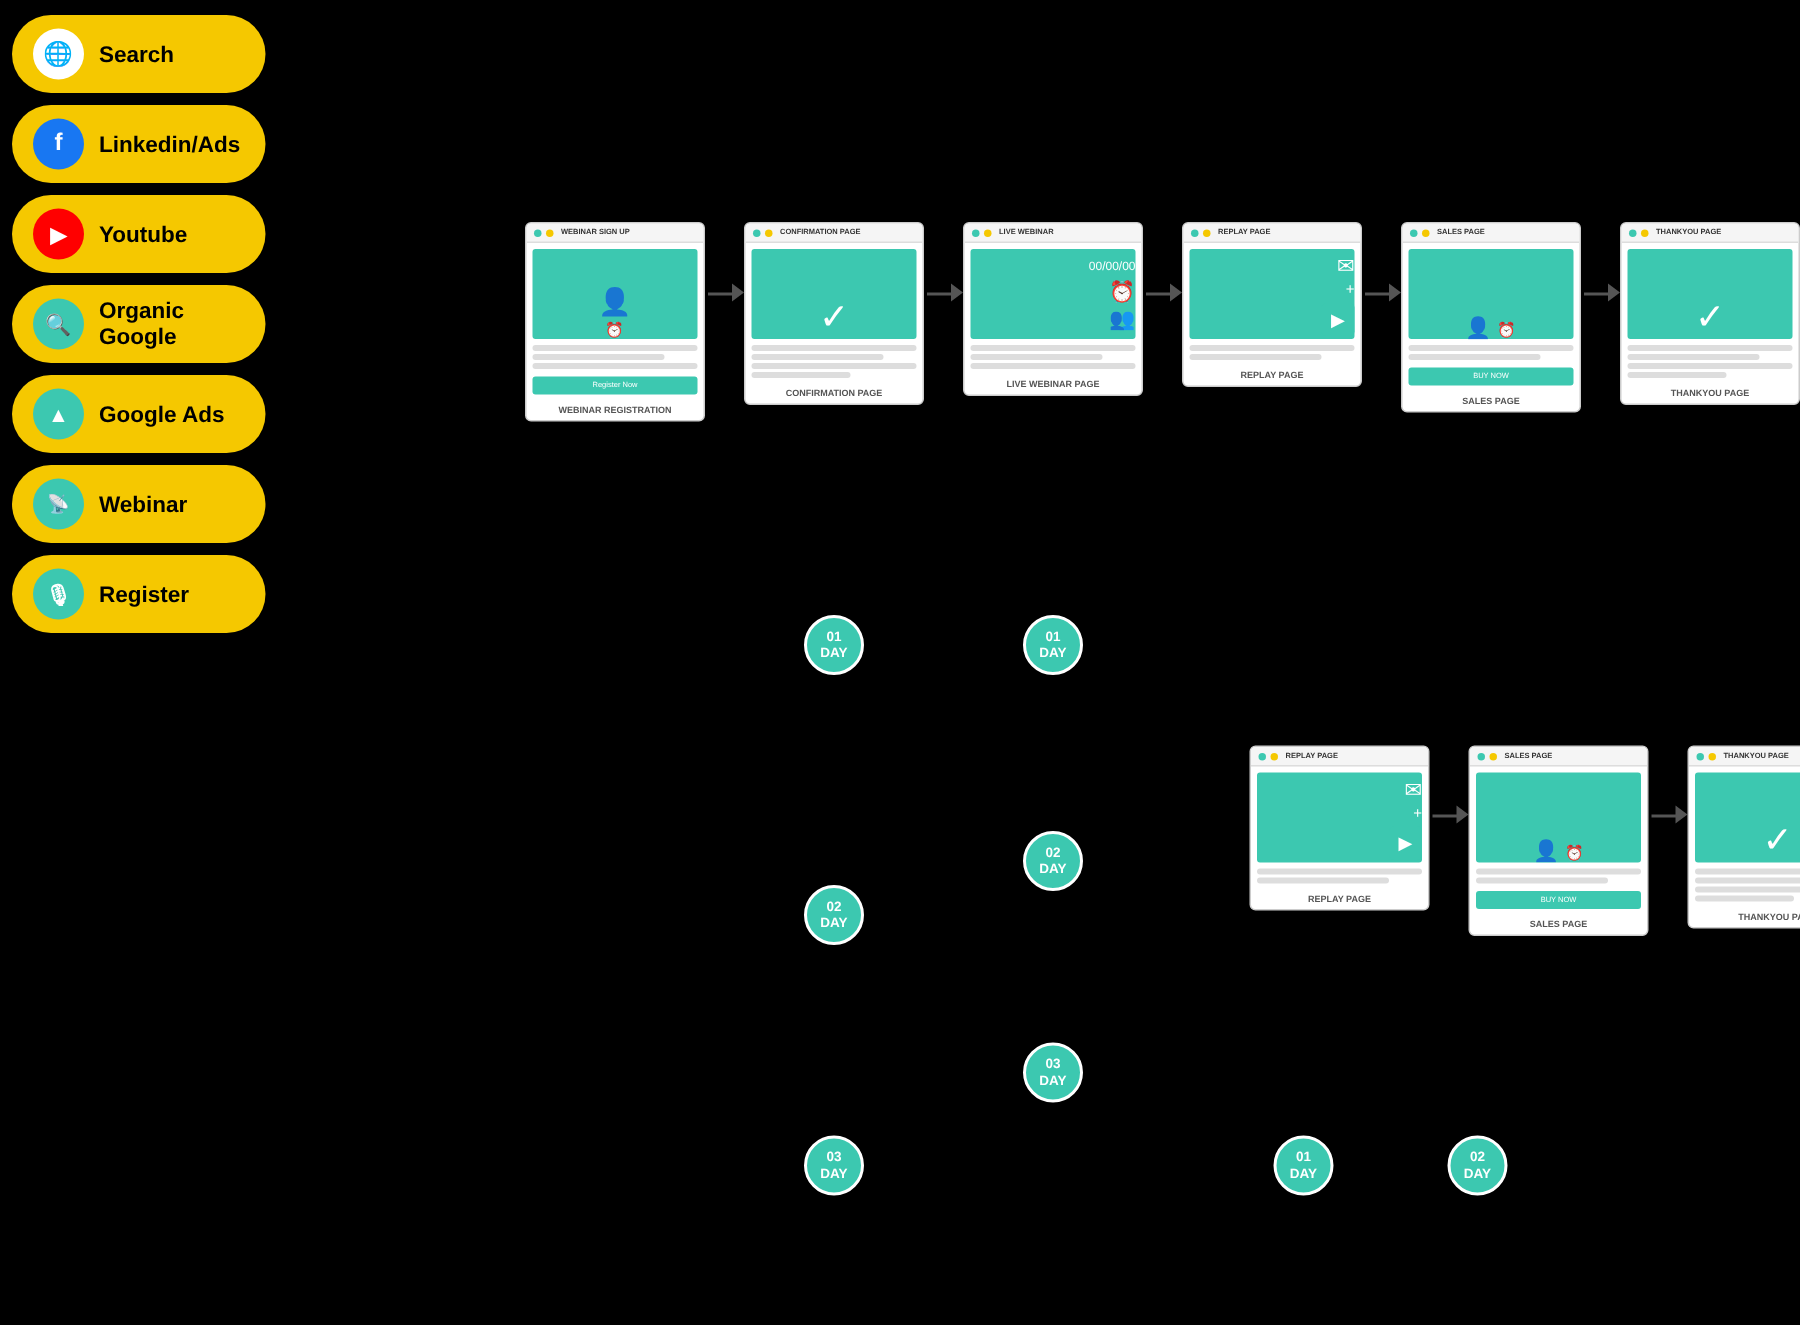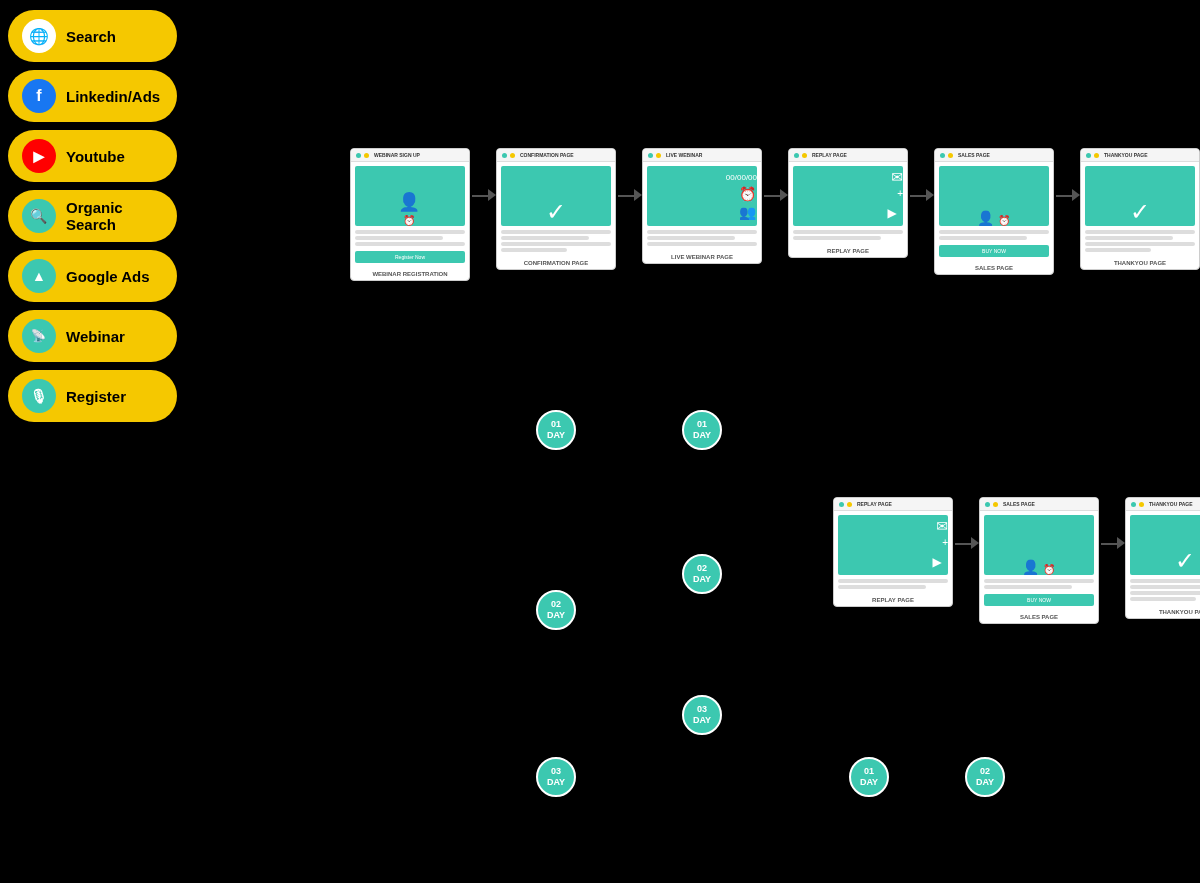--- a/index.html
+++ b/index.html
@@ -200,21 +200,21 @@
     <span class="label">Linkedin/Ads</span>
   </div>
 
   <div class="sidebar-item">
     <div class="icon-circle" style="background:#FF0000;color:#fff;font-size:14px;">▶</div>
     <span class="label">Youtube</span>
   </div>
 
   <div class="sidebar-item">
     <div class="icon-circle" style="background:#3CC8B0;color:#fff;font-size:14px;">🔍</div>
-    <span class="label">Organic Search</span>
+    <span class="label">Organic Google</span>
   </div>
 
   <div class="sidebar-item">
     <div class="icon-circle" style="background:#3CC8B0;color:#fff;font-size:14px;">▲</div>
     <span class="label">Google Ads</span>
   </div>
 
   <div class="sidebar-item">
     <div class="icon-circle" style="background:#3CC8B0;color:#fff;font-size:12px;">📡</div>
     <span class="label">Webinar</span>

